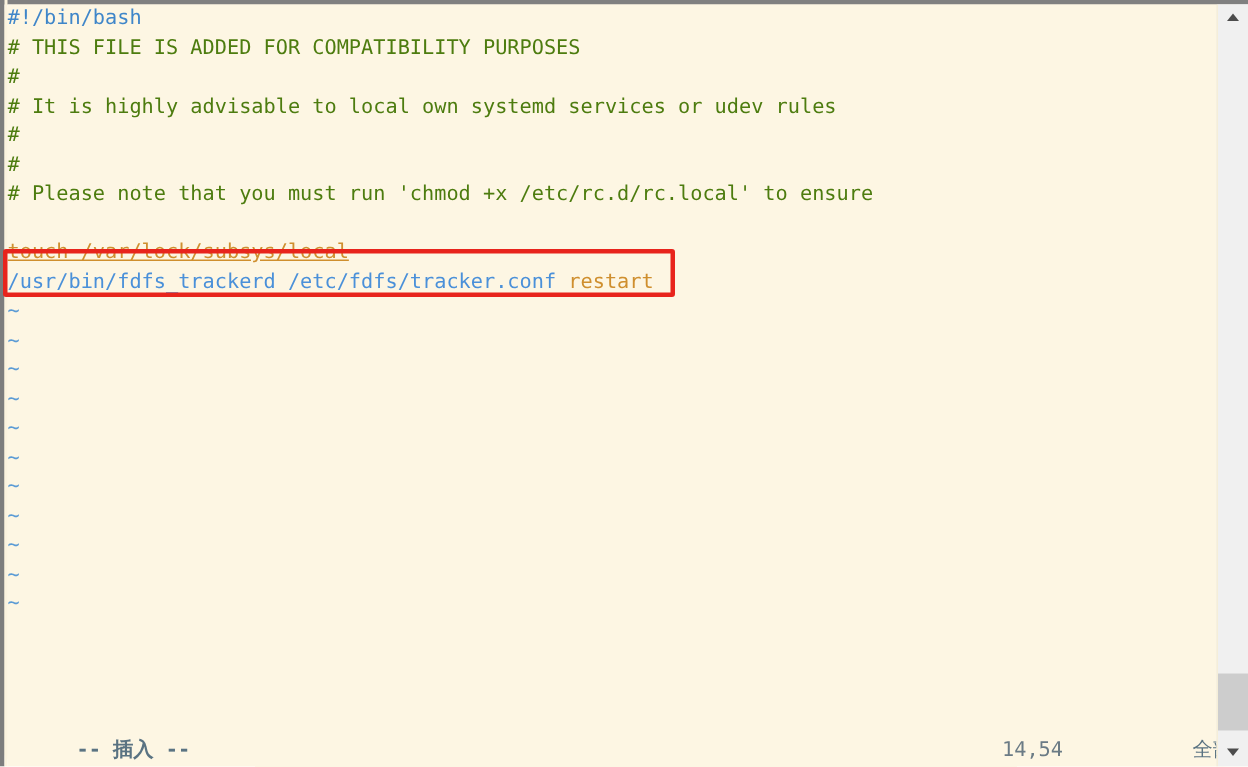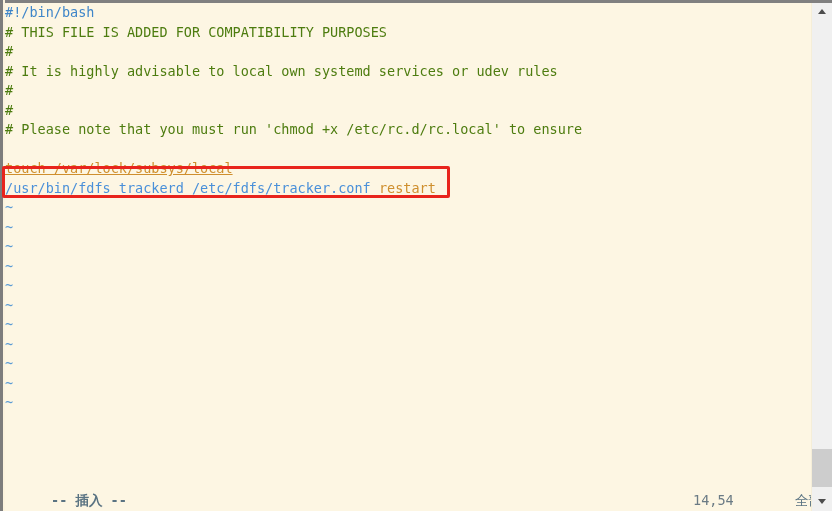--- a/index.html
+++ b/index.html
@@ -99,21 +99,21 @@
   .status-mode {
     position: absolute;
     left: 2px;
     top: 0;
     color: #5a7382;
     font-weight: bold;
     margin-left: 44px;
   }
   .status-pos {
     position: absolute;
-    left: 688px;
+    left: 663px;
     top: 0;
     color: #6b7b85;
     text-align: center;
   }
   .status-scope {
     position: absolute;
     left: 758px;
     top: 0;
     color: #5a7382;
     margin-left: 32px;

